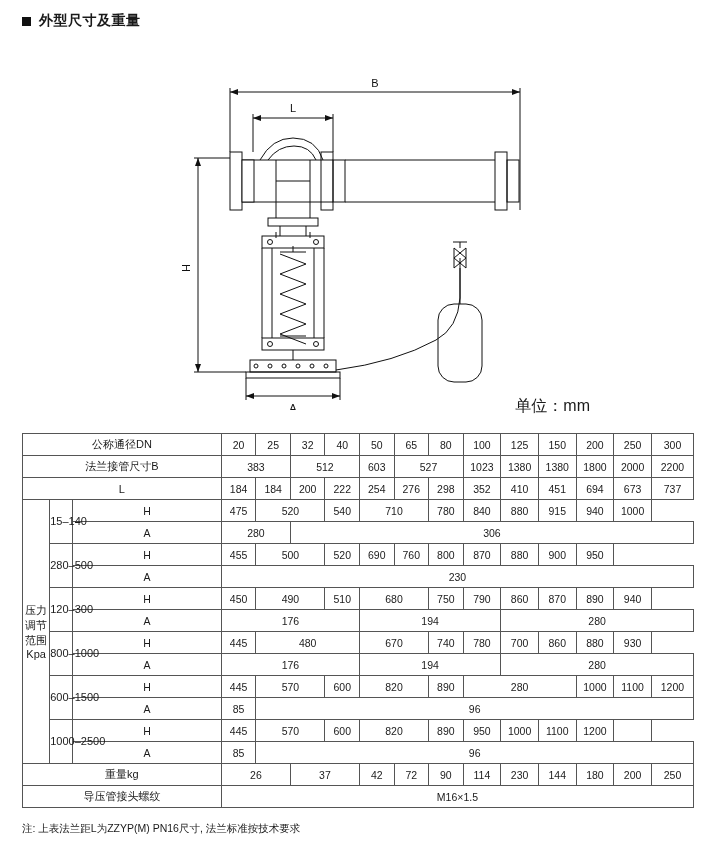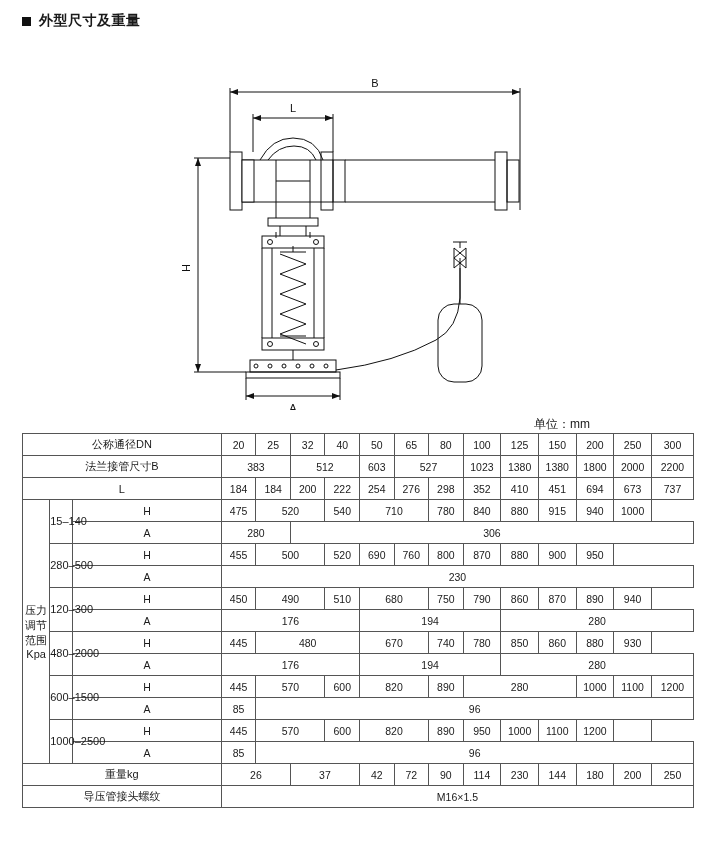--- a/index.html
+++ b/index.html
@@ -22,22 +22,22 @@
   .heading .sq{
     width:9px;height:9px;background:#111;display:inline-block;
   }
 
   
   .drawing{position:absolute;left:150px;top:60px;width:420px;height:350px;}
   .drawing svg{display:block;}
 
   
   .unit{
-    position:absolute;right:22px;top:416px;
-    font-size:12px;
+    position:absolute;right:22px;top:396px;
+    font-size:16px;
   }
 
   
   .tbl-wrap{position:absolute;left:22px;top:433px;width:672px;}
   table{
     border-collapse:collapse;width:672px;
     font-size:10.5px;
     table-layout:fixed;
   }
   td,th{
@@ -311,28 +311,28 @@
             <td colspan="1">890</td>
             <td colspan="1">940</td>
           </tr>
           <tr>
             <td class="ha">A</td>
             <td colspan="4">176</td>
             <td colspan="4">194</td>
             <td colspan="5">280</td>
           </tr>
           <tr>
-            <td colspan="1" rowspan="2" class="grp" style="width:142px">480–2000</td>
+            <td colspan="1" rowspan="2" class="grp" style="width:142px">800–1000</td>
             <td class="ha">H</td>
             <td colspan="1">445</td>
             <td colspan="3">480</td>
             <td colspan="2">670</td>
             <td colspan="1">740</td>
             <td colspan="1">780</td>
-            <td colspan="1">850</td>
+            <td colspan="1">700</td>
             <td colspan="1">860</td>
             <td colspan="1">880</td>
             <td colspan="1">930</td>
           </tr>
           <tr>
             <td class="ha">A</td>
             <td colspan="4">176</td>
             <td colspan="4">194</td>
             <td colspan="5">280</td>
           </tr>
@@ -388,14 +388,15 @@
             <td colspan="1">250</td>
           </tr>
           <tr>
             <td colspan="3" class="lbl">导压管接头螺纹</td>
             <td colspan="13">M16×1.5</td>
           </tr>
         </tbody>
     </table>
   </div>
 
+  <div class="note">注: 上表法兰距L为ZZYP(M) PN16尺寸, 法兰标准按技术要求</div>
 
 </div>
 
 </body></html>

